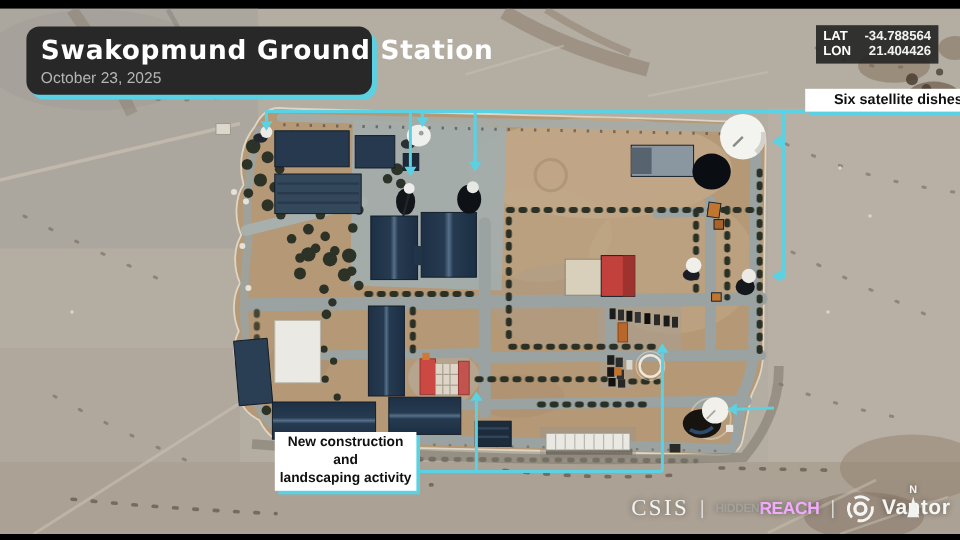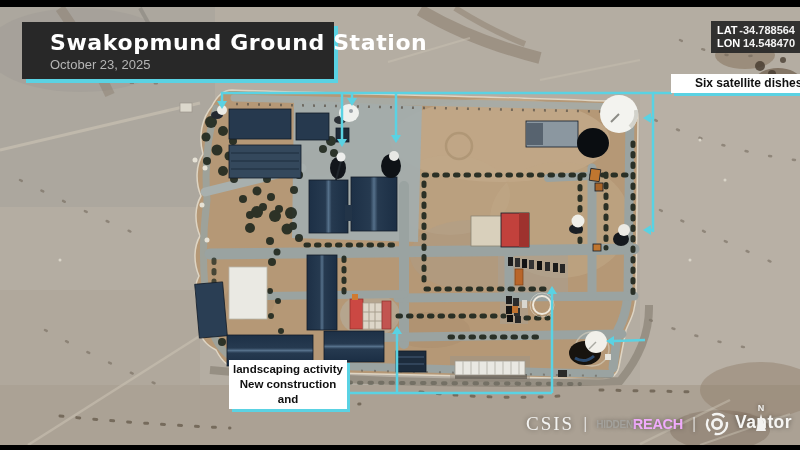--- a/index.html
+++ b/index.html
@@ -6,33 +6,33 @@
   html,body { margin:0; padding:0; background:#000; }
   .stage {
     position:relative; width:800px; height:450px; overflow:hidden; background:#000;
     font-family:"Liberation Sans", sans-serif;
   }
   .scene { position:absolute; left:0; top:7px; width:800px; height:438px; display:block; }
   .overlay-svg { position:absolute; left:0; top:0; width:800px; height:450px; pointer-events:none; }
 
   
   .title-card {
-    position:absolute; left:22px; top:22px; width:312px; height:57px;
+    position:absolute; left:22px; top:22px; width:288px; height:57px;
     background:#282828; box-shadow:4px 4px 0 var(--accent);
-    padding-left:28px; box-sizing:border-box;
+    padding-left:12px; box-sizing:border-box;border-radius:11px;
   }
   .title-card .title {
     margin-top:8px; font-size:22px; font-weight:700; color:#ffffff;
     letter-spacing:0.6px; font-family:"DejaVu Sans", sans-serif; white-space:nowrap;
   }
   .title-card .date { margin-top:2px; font-size:13px; color:#b5b5b5; }
 
   
   .latlon-card {
-    position:absolute; left:711px; top:21px; width:90px;
+    position:absolute; left:680px; top:21px; width:102px;
     background:rgba(38,38,38,0.92); padding:3px 6px; box-sizing:border-box;
   }
   .latlon-row { display:flex; justify-content:space-between; line-height:13px; }
   .latlon-row .k { font-size:11px; font-weight:700; color:#fff; }
   .latlon-row .v { font-size:11px; font-weight:600; color:#f2f2f2; }
 
   
   .callout {
     position:absolute; background:#ffffff; color:#101010;
     font-size:12px; font-weight:700; line-height:15px;
@@ -403,28 +403,28 @@
     <div class="date">October 23, 2025</div>
   </div>
 
   <div class="latlon-card">
     <div class="latlon-row">
       <span class="k">LAT</span>
       <span class="v">-34.788564</span>
     </div>
     <div class="latlon-row">
       <span class="k">LON</span>
-      <span class="v">14.548470</span>
+      <span class="v">21.404426</span>
     </div>
   </div>
 
   <div class="callout six">Six satellite dishes</div>
   <div class="callout construction">
+    <div>New construction and</div>
     <div>landscaping activity</div>
-    <div>New construction and</div>
   </div>
 
   <div class="footer">
     <span class="csis">CSIS</span>
     <span class="sep">|</span>
     <span class="hiddenreach">
       <span class="hidden">HIDDEN</span>
       <span class="reach">REACH</span>
     </span>
     <span class="sep">|</span>

